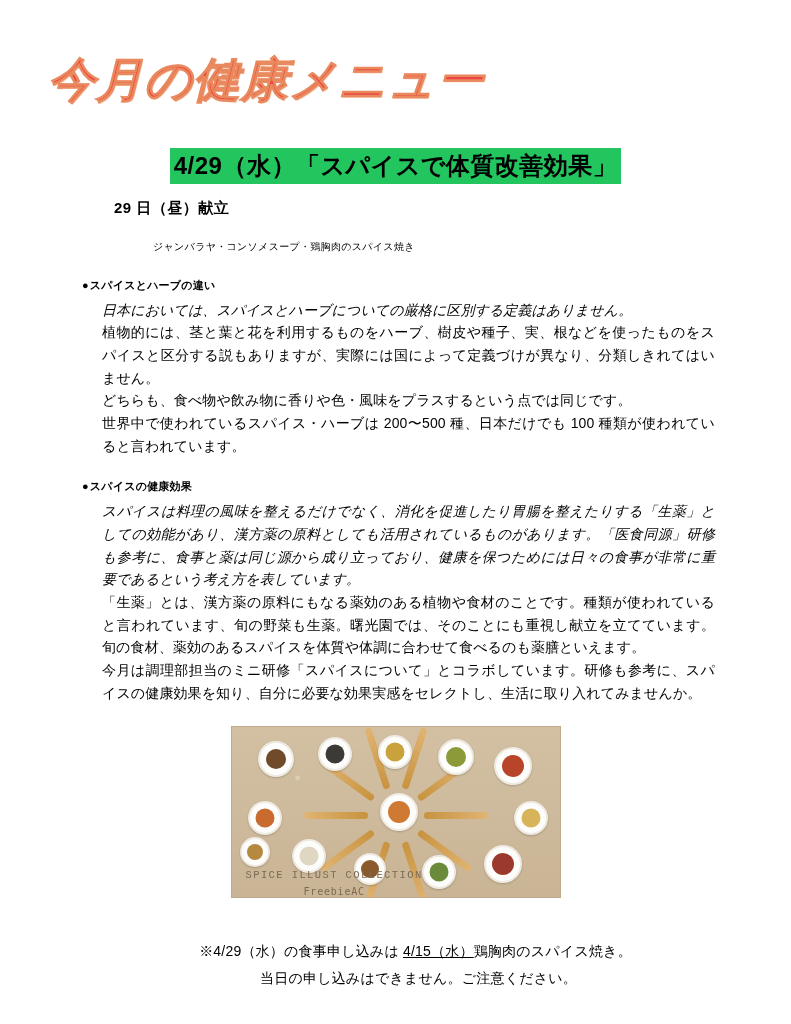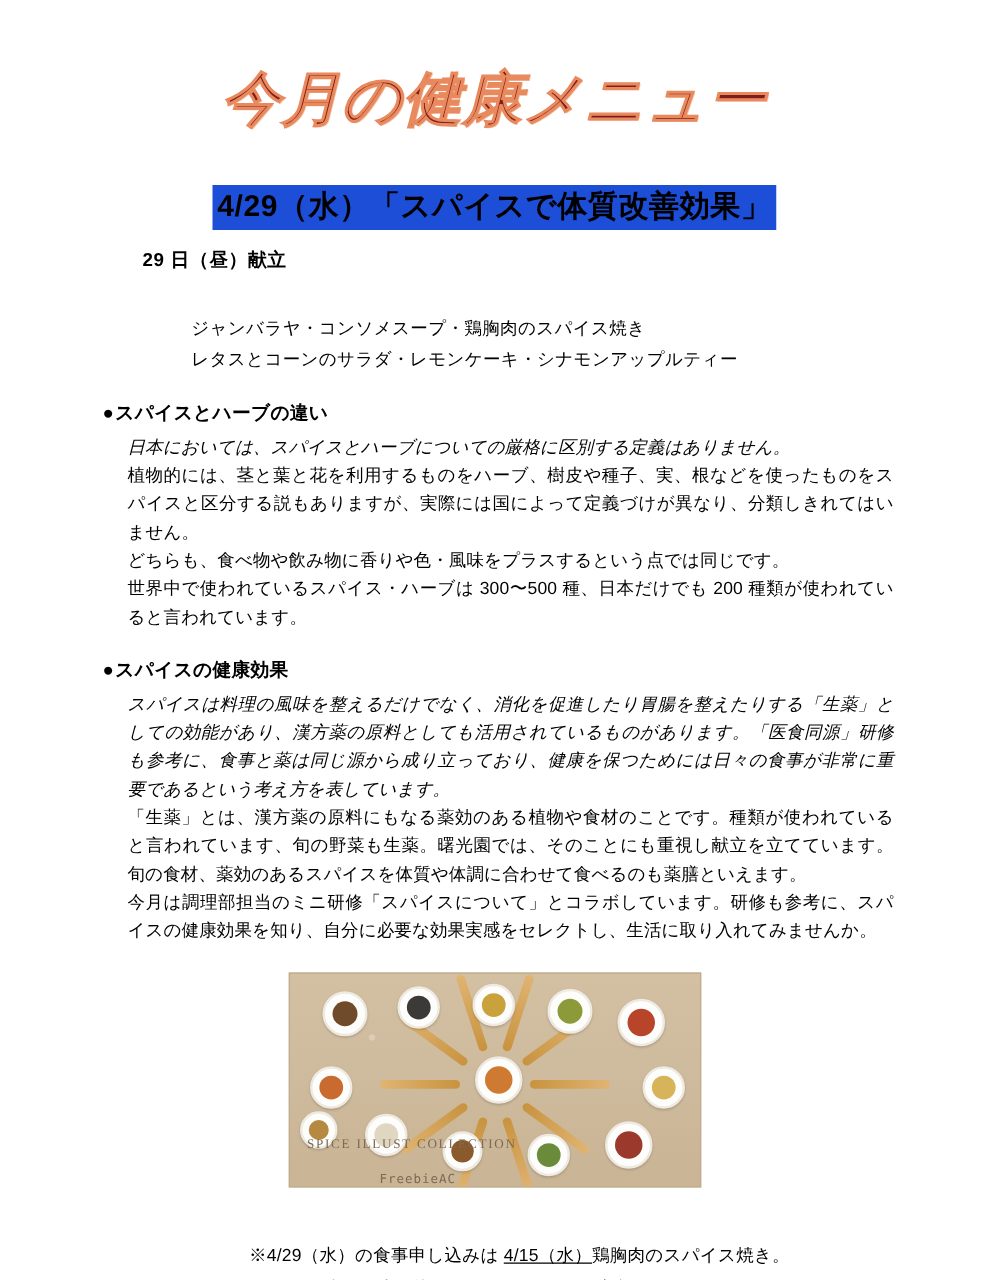--- a/index.html
+++ b/index.html
@@ -18,70 +18,70 @@
   .page {
     position: relative;
     width: 791px;
     height: 1024px;
     box-sizing: border-box;
     padding: 0 48px;
   }
 
   
   .title {
-    text-align: center;
+    text-align: left;
     margin-top: 54px;
     font-family: "DejaVu Sans", sans-serif;
     font-size: 47px;
     font-weight: bold;
     font-style: italic;
     letter-spacing: 1px;
-    color: #7f1d1d;
+    color: #ef4444;
     -webkit-text-stroke: 1px #E98A5E;
     text-shadow: 1px 1px 0 #f6c3a8;
     line-height: 1.1;
   }
 
   
   .subtitle-wrap {
     text-align: center;
     margin-top: 42px;
   }
   .subtitle {
     display: inline-block;
-    background: #1d4ed8;
+    background: #22c55e;
     font-size: 24px;
     font-weight: bold;
     padding: 2px 4px;
     line-height: 1.35;
     letter-spacing: 0.5px;
   }
 
   
   .menu-head {
     margin-top: 15px;
     margin-left: 66px;
     font-size: 15px;
     font-weight: bold;
     letter-spacing: 0.5px;
   }
   .menu-lines {
-    margin-top: 32px;
+    margin-top: 20px;
     margin-left: 105px;
-    font-size: 14px;
+    font-size: 10px;
     line-height: 1.75;
     letter-spacing: 0.3px;
   }
 
   
   .section {
     margin-top: 22px;
   }
   .section-title {
-    font-size: 15px;
+    font-size: 11px;
     font-weight: bold;
     margin-left: 34px;
     letter-spacing: 0.2px;
   }
   .bullet {
     display: inline-block;
     margin-right: 1px;
   }
   .section-body {
     margin-top: 6px;
@@ -135,22 +135,22 @@
   .bowl i {
     position: absolute;
     left: 50%; top: 50%;
     transform: translate(-50%,-50%);
     border-radius: 50%;
     display: block;
   }
   .photo-caption {
     position: absolute;
     left: 14px;
-    bottom: 28px;
-    font-family: Liberation Serif, serif;
+    bottom: 16px;
+    font-family: Liberation Mono, monospace;
     font-size: 10.5px;
     letter-spacing: 1.4px;
     color: #7d6a54;
   }
   .photo-caption2 {
     position: absolute;
     left: 72px;
     bottom: 0;
     font-family: "DejaVu Sans Mono", monospace;
     font-size: 10px;
@@ -177,32 +177,31 @@
 
   <div class="title">今月の健康メニュー</div>
 
   <div class="subtitle-wrap">
     <span class="subtitle">4/29（水）「スパイスで体質改善効果」</span>
   </div>
 
   <div class="menu-head">29 日（昼）献立</div>
   <div class="menu-lines">
     <div>ジャンバラヤ・コンソメスープ・鶏胸肉のスパイス焼き</div>
-    <div>レタスとコーンのサラダ・レモンケーキ・シナモンアップルティー</div>
   </div>
 
   <div class="section">
     <div class="section-title">
       <span class="bullet">●</span><span>スパイスとハーブの違い</span>
     </div>
     <div class="section-body">
       <p class="indent1">日本においては、スパイスとハーブについての厳格に区別する定義はありません。</p>
       <p>植物的には、茎と葉と花を利用するものをハーブ、樹皮や種子、実、根などを使ったものをスパイスと区分する説もありますが、実際には国によって定義づけが異なり、分類しきれてはいません。</p>
       <p>どちらも、食べ物や飲み物に香りや色・風味をプラスするという点では同じです。</p>
-      <p>世界中で使われているスパイス・ハーブは 300〜500 種、日本だけでも 200 種類が使われていると言われています。</p>
+      <p>世界中で使われているスパイス・ハーブは 200〜500 種、日本だけでも 100 種類が使われていると言われています。</p>
     </div>
   </div>
 
   <div class="section">
     <div class="section-title">
       <span class="bullet">●</span><span>スパイスの健康効果</span>
     </div>
     <div class="section-body">
       <p class="indent1">スパイスは料理の風味を整えるだけでなく、消化を促進したり胃腸を整えたりする「生薬」としての効能があり、漢方薬の原料としても活用されているものがあります。「医食同源」研修も参考に、食事と薬は同じ源から成り立っており、健康を保つためには日々の食事が非常に重要であるという考え方を表しています。</p>
       <p>「生薬」とは、漢方薬の原料にもなる薬効のある植物や食材のことです。種類が使われていると言われています、旬の野菜も生薬。曙光園では、そのことにも重視し献立を立てています。旬の食材、薬効のあるスパイスを体質や体調に合わせて食べるのも薬膳といえます。</p>

